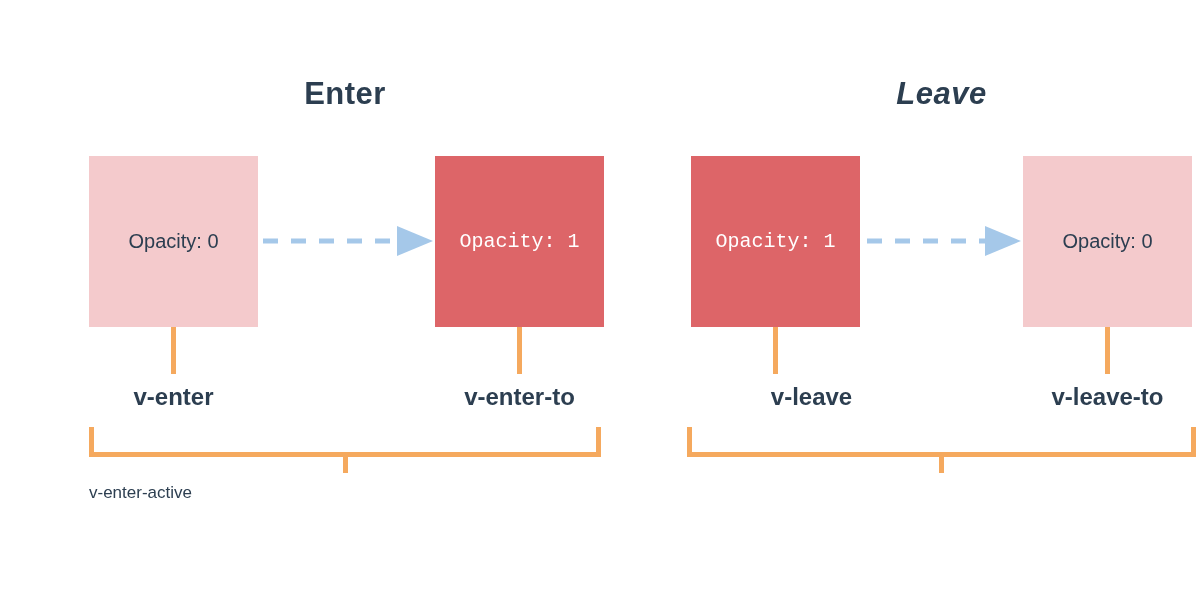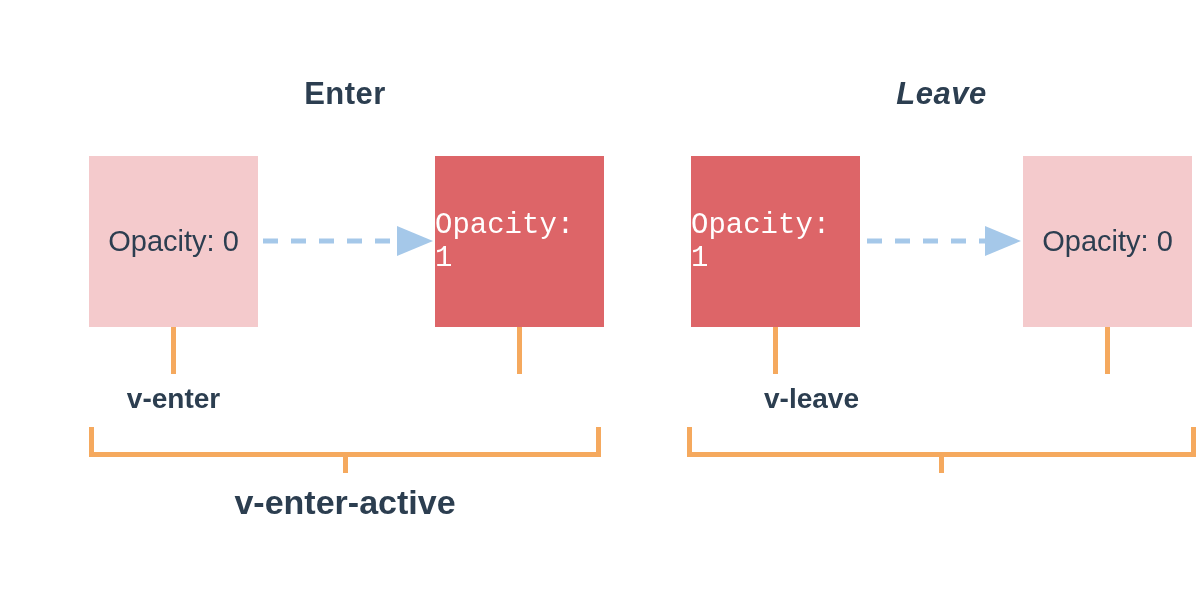--- a/index.html
+++ b/index.html
@@ -12,47 +12,47 @@
     --background:#ffffff;
   }
   html,body{margin:0;padding:0;}
   body{background:var(--background);font-family:"Liberation Sans","DejaVu Sans",sans-serif;}
   .stage{position:relative;width:1200px;height:600px;background:var(--background);overflow:hidden;margin-left:43px;}
 
   .panel-title{position:absolute;top:76px;text-align:center;font-size:31px;font-weight:bold;color:var(--text-dark);letter-spacing:0.5px;}
   .title-enter{left:46px;width:512px;}
   .title-leave{left:644px;width:509px;font-style:italic;}
 
-  .state-box{position:absolute;top:156px;width:169px;height:171px;display:flex;align-items:center;justify-content:center;font-size:29px;}
+  .state-box{position:absolute;top:156px;width:169px;height:171px;display:flex;align-items:center;justify-content:center;font-size:20px;}
   .box--faded{background:var(--box-faded);color:var(--text-dark);}
   .box--full{background:var(--box-full);color:var(--text-light);font-family:Liberation Mono, monospace;}
   .b1{left:46px;}  .b2{left:392px;}
   .b3{left:648px;} .b4{left:980px;}
 
   .arrow-svg{position:absolute;top:225px;}
   .a1{left:220px;}
   .a2{left:824px;}
   .arrow-line{stroke:var(--arrow);stroke-width:5;}
   .arrow-head{fill:var(--arrow);}
 
   .connector{position:absolute;top:327px;width:5px;height:47px;background:var(--bracket);}
   .c1{left:128px;} .c2{left:474px;} .c3{left:730px;} .c4{left:1062px;}
 
-  .class-label{position:absolute;top:383px;width:169px;text-align:center;font-size:28px;font-weight:bold;color:var(--text-dark);}
+  .class-label{position:absolute;top:383px;width:169px;text-align:center;font-size:24px;font-weight:bold;color:var(--text-dark);}
   .l1{left:46px;} .l2{left:392px;} .l3{left:684px;} .l4{left:980px;}
 
   .bracket{position:absolute;top:427px;height:46px;}
   .bk1{left:46px;width:512px;}
   .bk2{left:644px;width:509px;}
   .bracket .tick-left{position:absolute;left:0;top:0;width:5px;height:30px;background:var(--bracket);}
   .bracket .tick-right{position:absolute;right:0;top:0;width:5px;height:30px;background:var(--bracket);}
   .bracket .bar{position:absolute;left:0;top:25px;width:100%;height:5px;background:var(--bracket);}
   .bracket .tick-center{position:absolute;left:calc(50% - 2.5px);top:25px;width:5px;height:21px;background:var(--bracket);}
 
-  .active-label{position:absolute;top:483px;text-align:center;font-size:34px;font-weight:bold;color:var(--text-dark);}
+  .active-label{position:absolute;top:483px;text-align:left;font-size:17px;font-weight:normal;color:var(--text-dark);}
   .al1{left:46px;width:512px;}
   .al2{left:644px;width:509px;}
 </style>
 </head>
 <body>
 
 <div class="stage">
 
   <div class="panel-title title-enter">Enter</div>
 
@@ -66,20 +66,21 @@
   </svg>
 
   <div class="state-box box--full b2">
     <span>Opacity: 1</span>
   </div>
 
   <div class="connector c1"></div>
   <div class="connector c2"></div>
 
   <div class="class-label l1">v-enter</div>
+  <div class="class-label l2">v-enter-to</div>
 
   <div class="bracket bk1">
     <div class="tick-left"></div>
     <div class="tick-right"></div>
     <div class="bar"></div>
     <div class="tick-center"></div>
   </div>
 
   <div class="active-label al1">v-enter-active</div>
 
@@ -95,20 +96,21 @@
   </svg>
 
   <div class="state-box box--faded b4">
     <span>Opacity: 0</span>
   </div>
 
   <div class="connector c3"></div>
   <div class="connector c4"></div>
 
   <div class="class-label l3">v-leave</div>
+  <div class="class-label l4">v-leave-to</div>
 
   <div class="bracket bk2">
     <div class="tick-left"></div>
     <div class="tick-right"></div>
     <div class="bar"></div>
     <div class="tick-center"></div>
   </div>
 
 
 </div>

